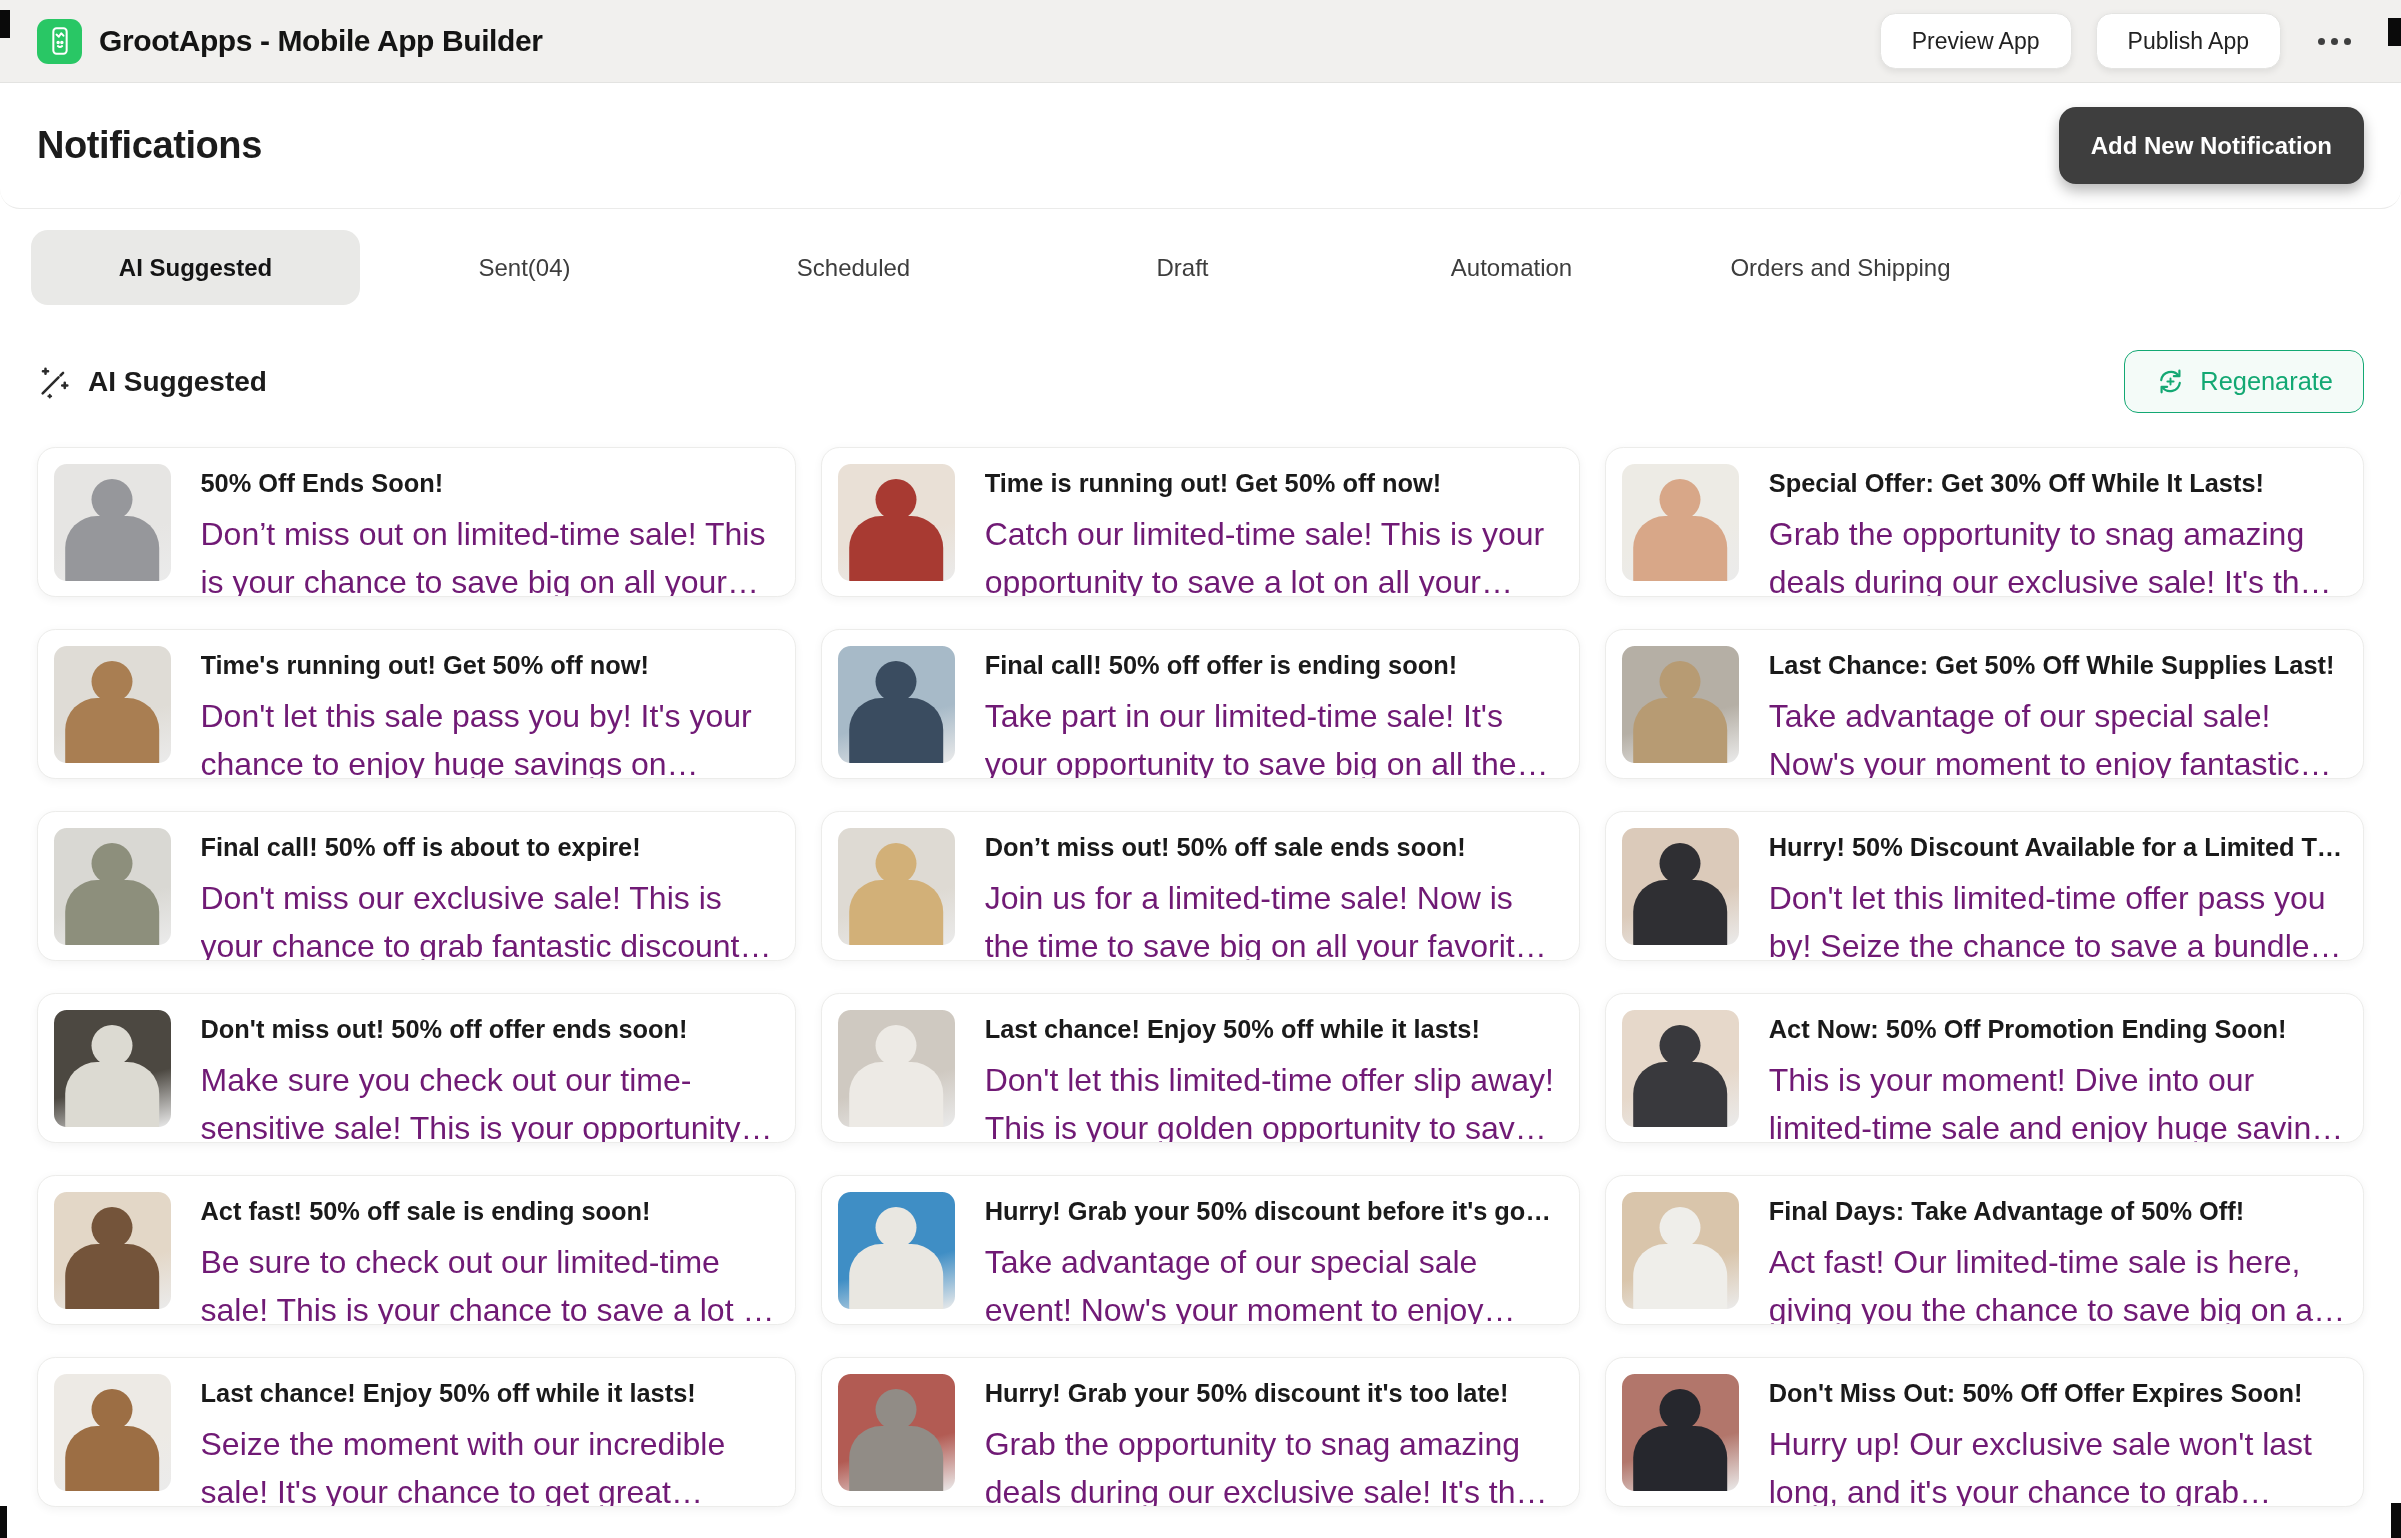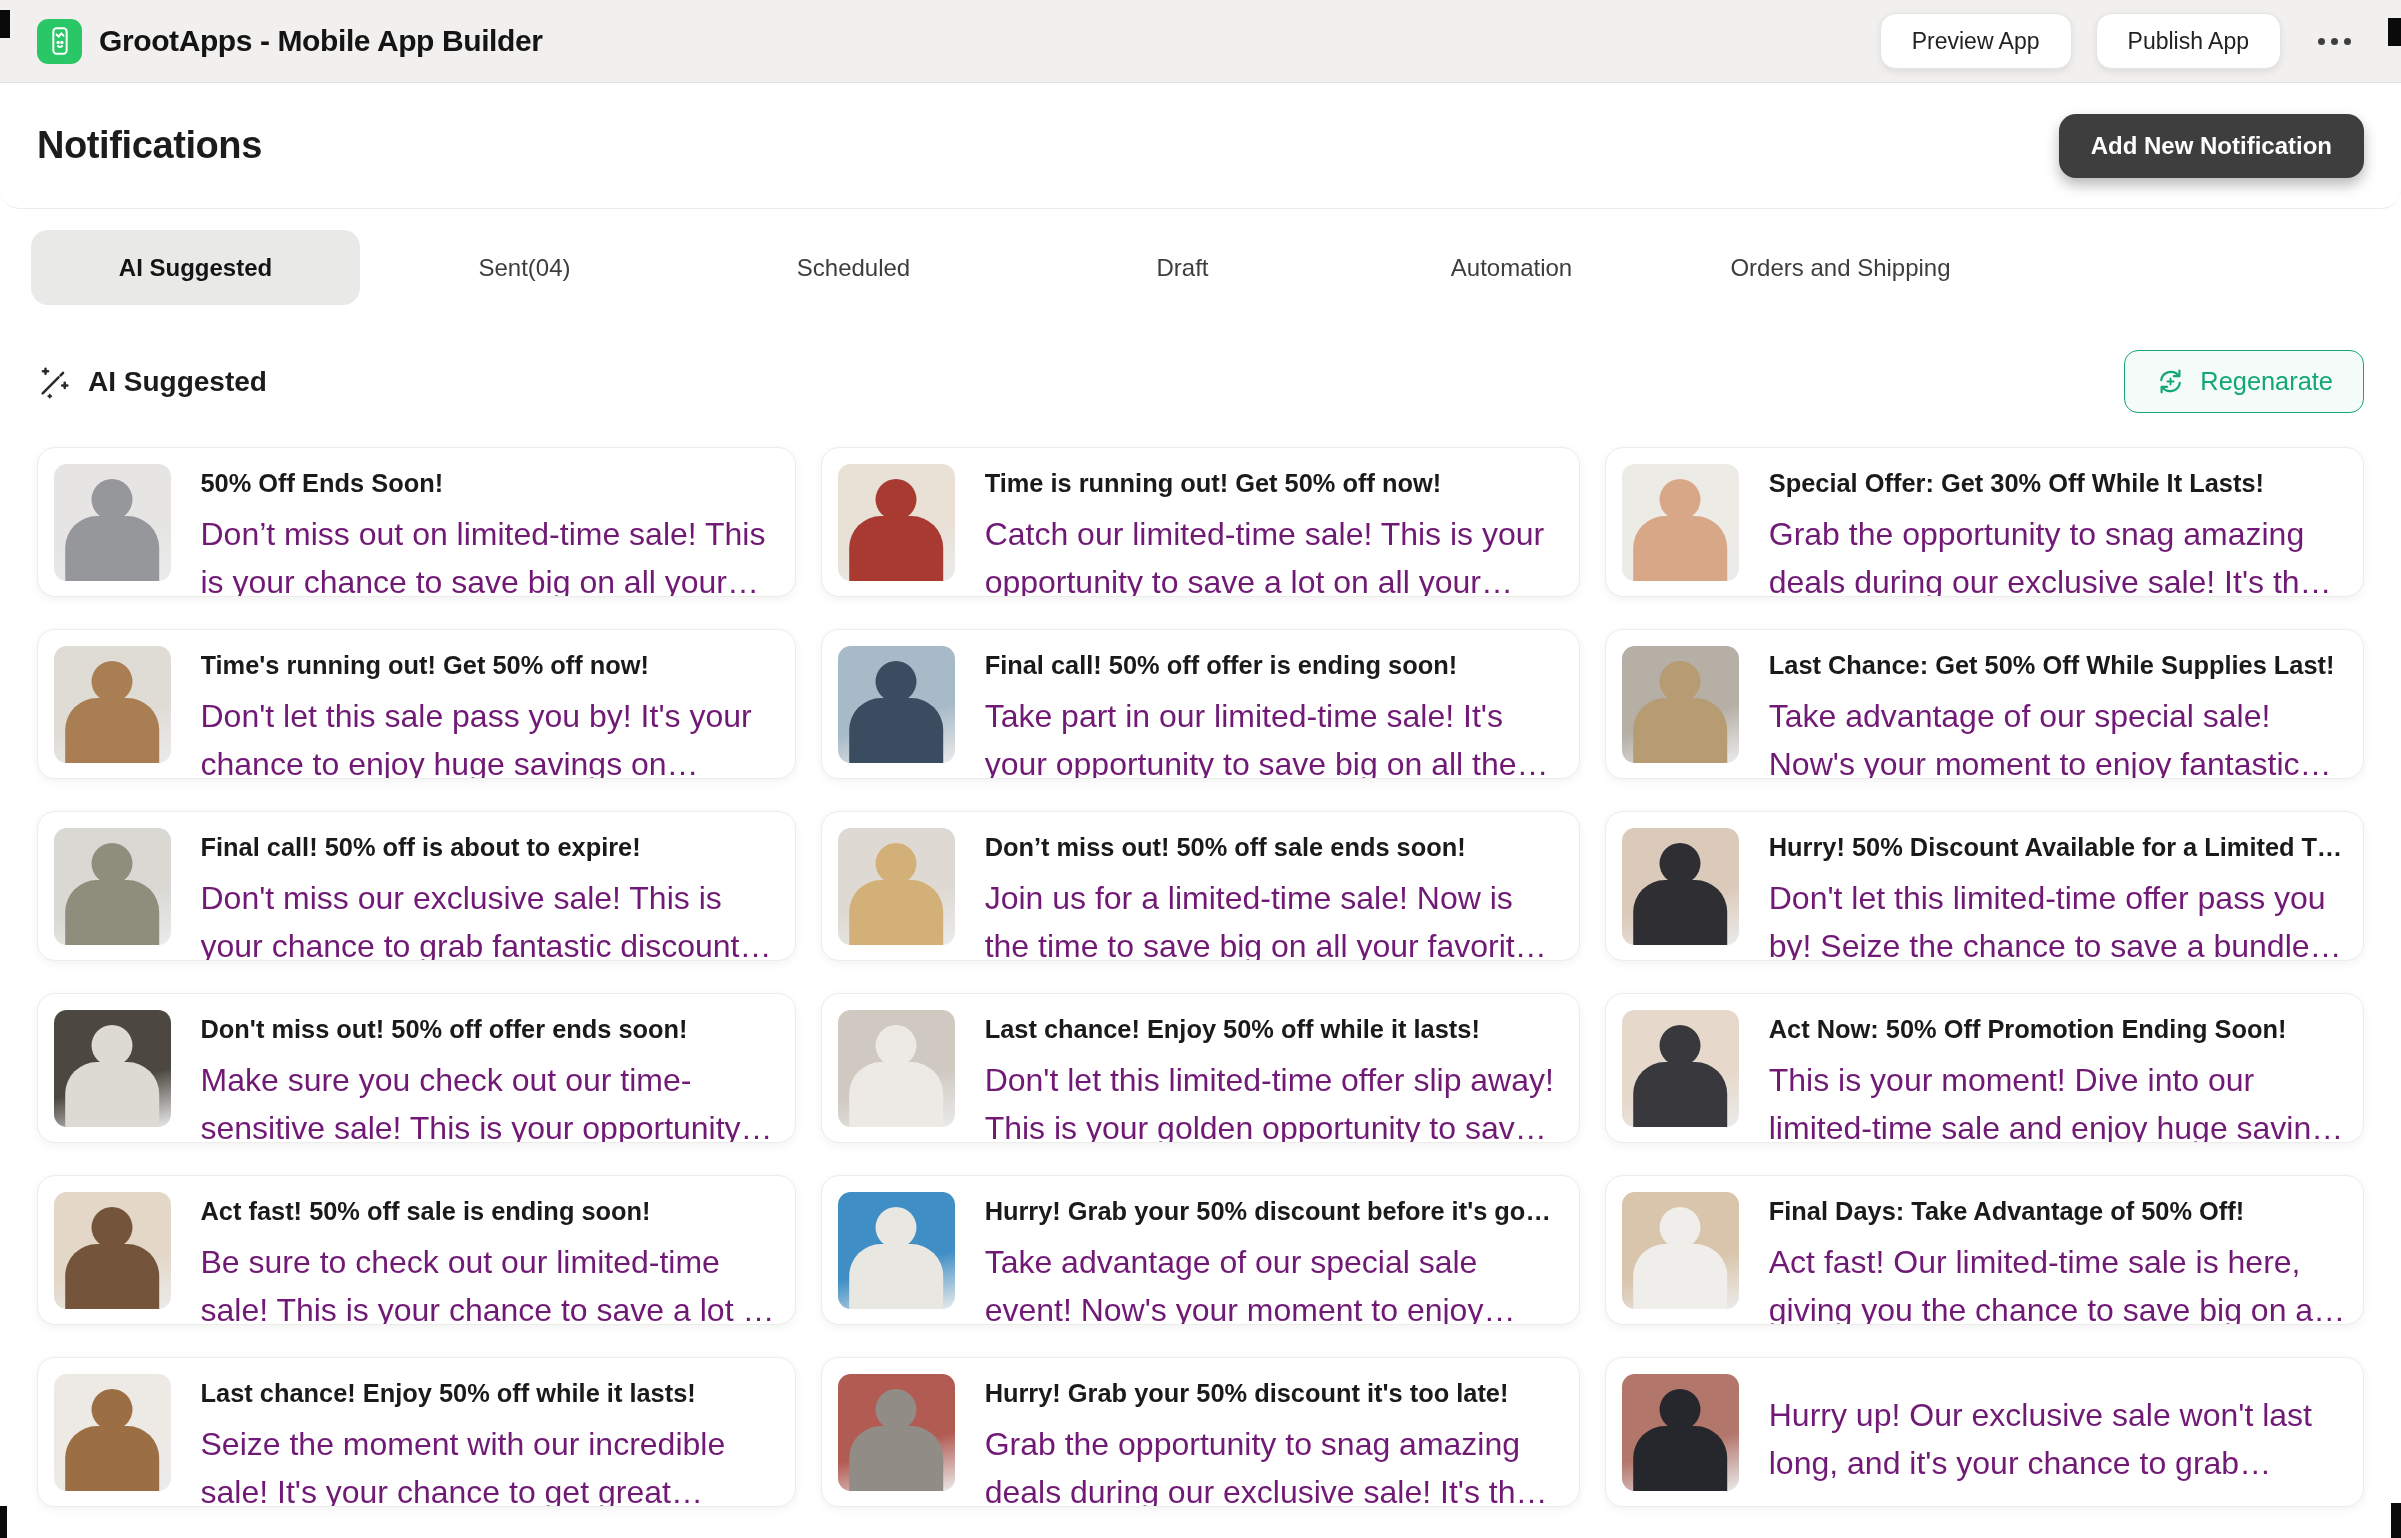--- a/index.html
+++ b/index.html
@@ -11,21 +11,21 @@
   .app-icon svg { width:32px; height:32px; }
   .app-title { margin-left:17px; font-size:30px; font-weight:700; color:#141414; letter-spacing:-0.4px; }
   .app-bar-right { margin-left:auto; display:flex; align-items:center; gap:24px; }
   .pill-btn { height:56px; padding:0 31px; background:#ffffff; border:0.7px solid #e4e4e2; border-radius:15.5px; box-shadow:0 2.8px 7px rgba(0,0,0,0.08); font-size:23px; font-weight:500; color:#222; display:flex; align-items:center; cursor:pointer; }
   .more-btn { display:flex; gap:6.3px; padding:0 12.7px; align-items:center; cursor:pointer; }
   .more-btn i { width:7px; height:7px; border-radius:50%; background:#3f3f3f; }
 
   
   .page-header { height:126px; display:flex; align-items:center; padding:0 37px; background:#fff; border-bottom:1.4px solid #ebebea;border-radius:20px; }
   .page-title { font-size:38px; font-weight:700; color:#1c1c1c; letter-spacing:-0.4px; }
-  .add-btn { margin-left:auto; height:64px; padding:0 32px; background:#3e3e3e; border:none; border-radius:17px; color:#fff; font-size:24px; font-weight:600; font-family:inherit; box-shadow:0 7px 14px rgba(0,0,0,0.28); display:flex; align-items:center; cursor:pointer; }
+  .add-btn { margin-left:auto; height:77px; padding:0 32px; background:#3e3e3e; border:none; border-radius:17px; color:#fff; font-size:24px; font-weight:600; font-family:inherit; box-shadow:0 7px 14px rgba(0,0,0,0.28); display:flex; align-items:center; cursor:pointer; }
 
   
   .tabs { display:flex; padding:21px 31px 4.2px; background:#fff; }
   .tab { width:329px; height:75px; display:flex; align-items:center; justify-content:center; font-size:24px; color:#3d3d3d; border-radius:17px; cursor:pointer; }
   .tab.active { background:#e9e9e7; color:#141414; font-weight:600; }
 
   
   .section-header { display:flex; align-items:center; margin:41px 37px 34px; }
   .section-title-wrap { display:flex; align-items:center; gap:17px; }
   .section-title-wrap svg { width:34px; height:34px; color:#2b2b2b; }
@@ -299,20 +299,21 @@
       <div class="card-desc">Grab the opportunity to snag amazing deals during our exclusive sale! It's the perfect time to score discounts o...</div>
     </div>
   </article>
 
   <article class="card">
     <div class="thumb" style="background: linear-gradient(165deg, rgb(178, 118, 107) 0%, rgb(178, 118, 107) 60%, rgba(0, 0, 0, 0.08));">
       <div class="head" style="background: rgb(38, 39, 45);"></div>
       <div class="torso" style="background: rgb(38, 39, 45);"></div>
     </div>
     <div class="card-text">
+      <div class="card-title">Don't Miss Out: 50% Off Offer Expires Soon!</div>
       <div class="card-desc">Hurry up! Our exclusive sale won't last long, and it's your chance to grab fantastic deals on your favorite items.</div>
     </div>
   </article>
 </main>
 
 <div class="artifact a-tl"></div>
 <div class="artifact a-tr"></div>
 <div class="artifact a-bl"></div>
 <div class="artifact a-br"></div>
 

